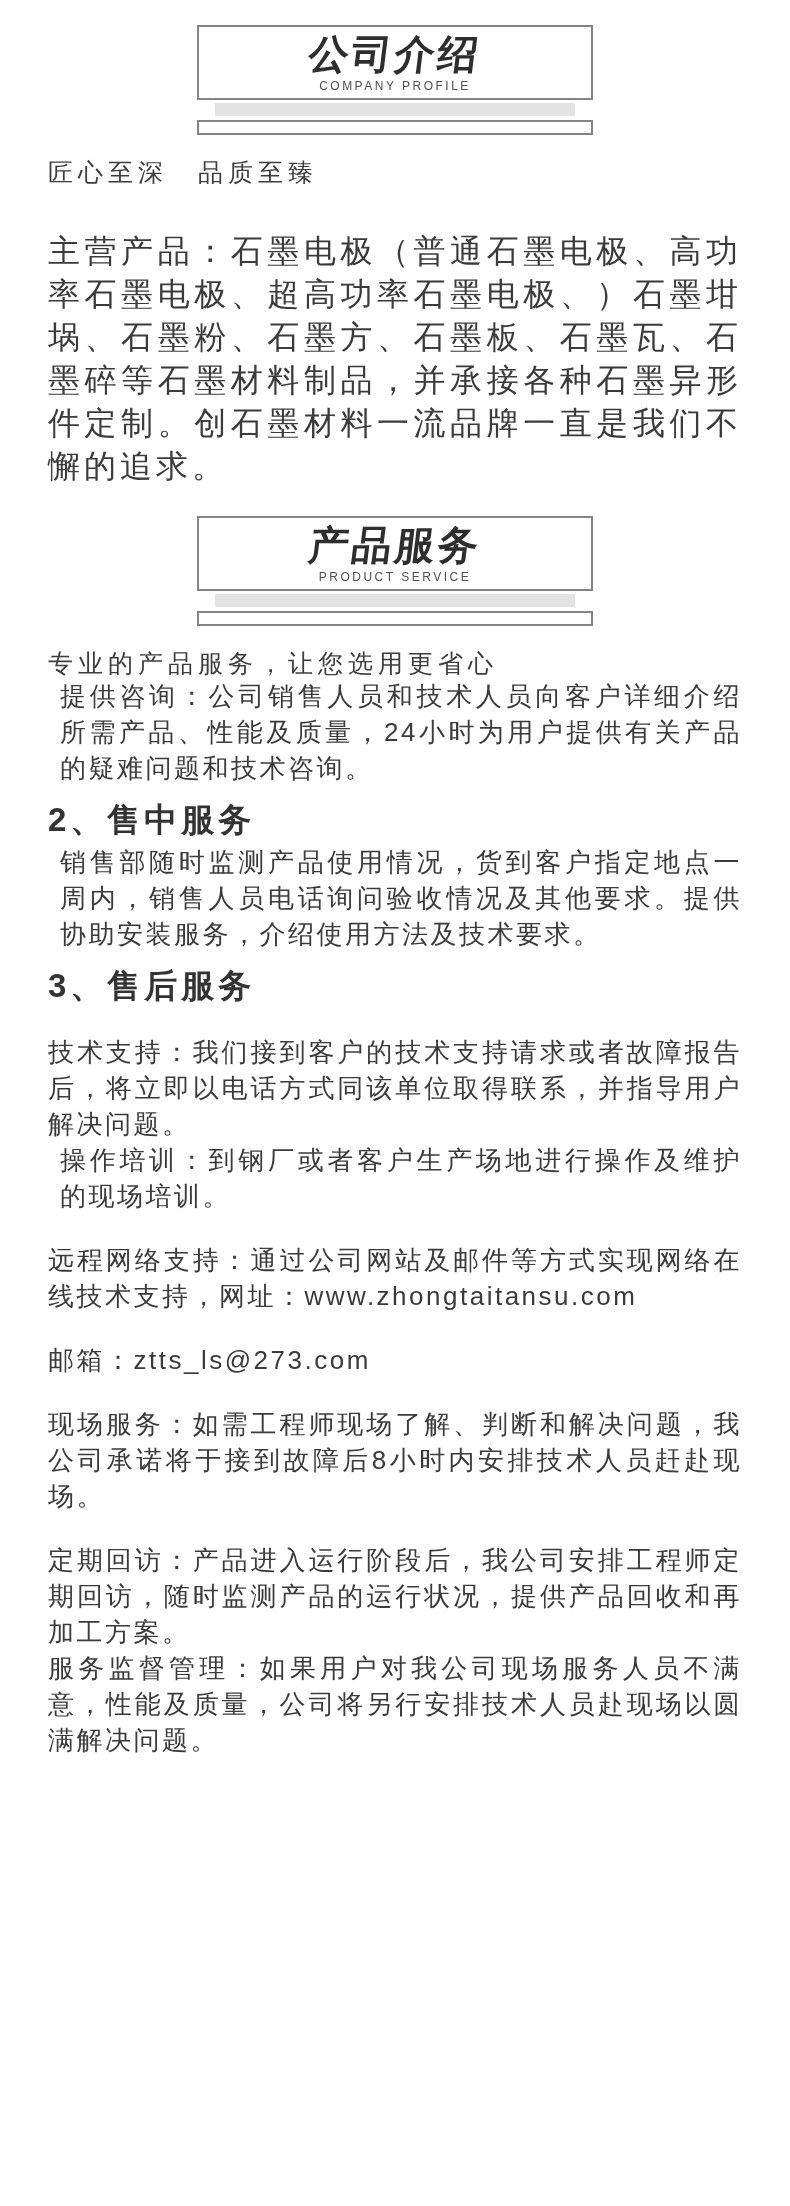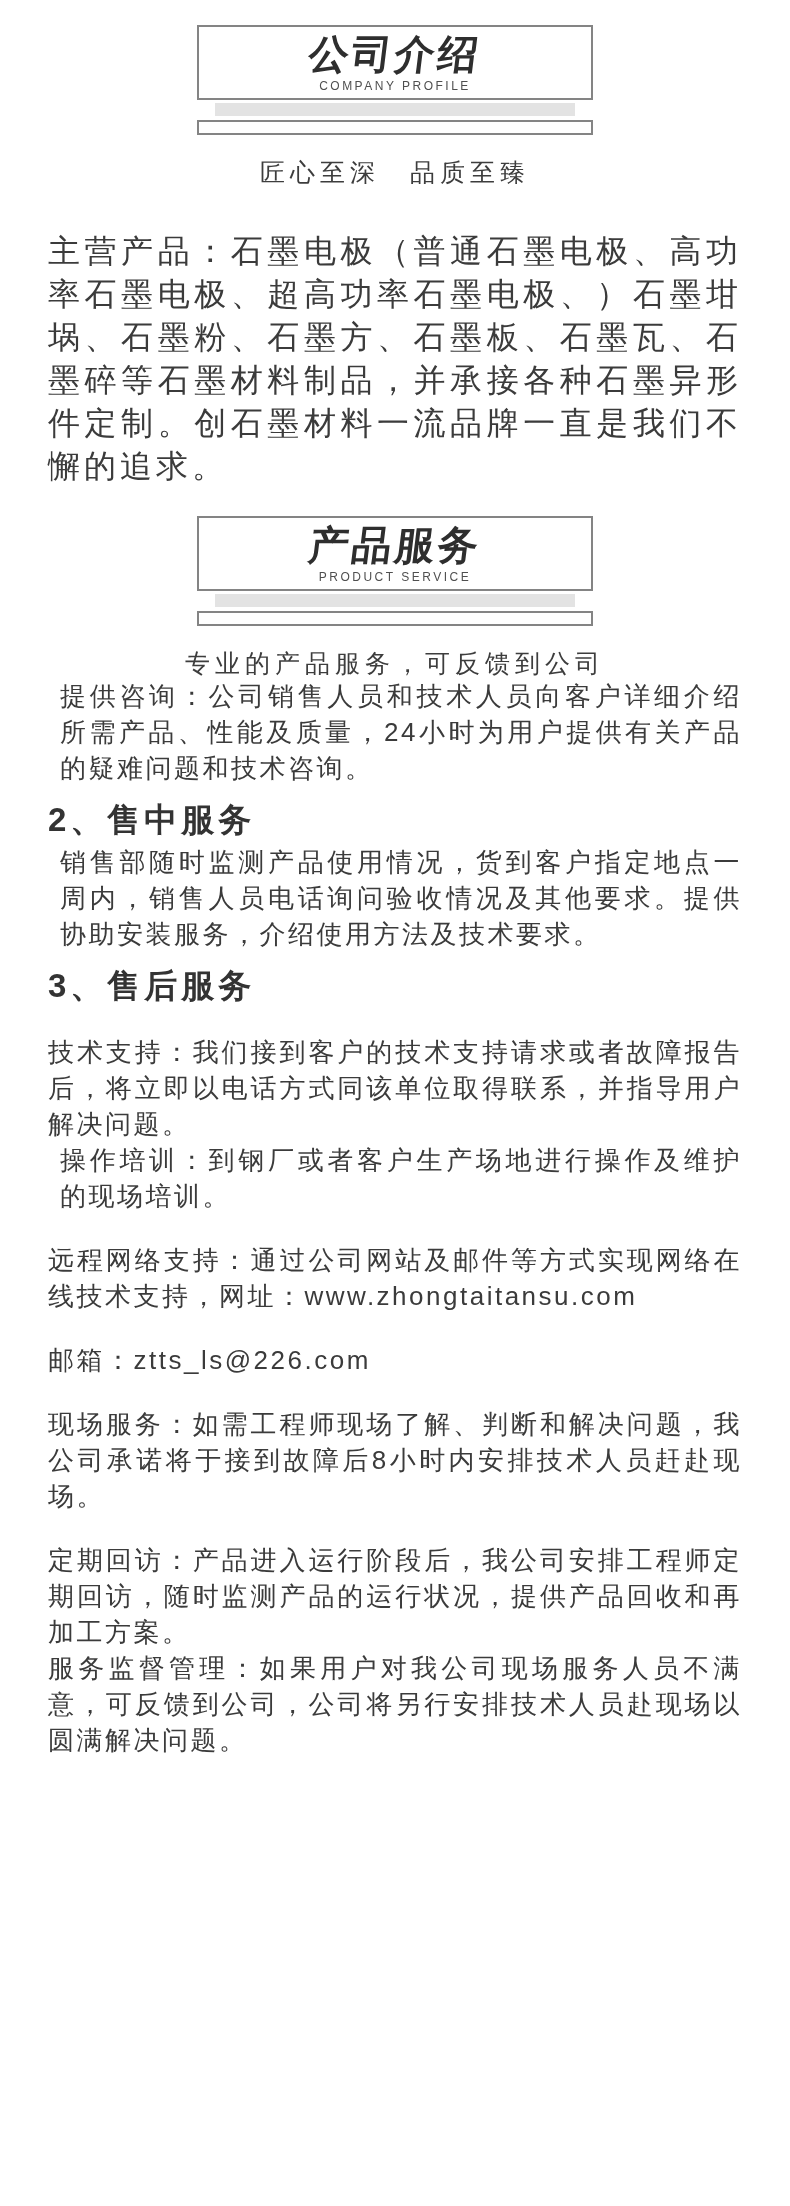--- a/index.html
+++ b/index.html
@@ -46,21 +46,20 @@
     width: 396px; height: 15px;
     margin-top: 4px;
     border: 2px solid #848484;
     background: #ffffff;
   }
 
   
   .content { padding: 0 48px; }
 
   .tagline {
-    text-align: center;
     font-size: 25px; line-height: 30px;
     color: #3d3d3d; letter-spacing: 5px;
   }
   .tagline-intro   { margin-top: 22px; }
   .tagline-service { margin-top: 22px; }
 
   .intro-para {
     font-size: 32px; line-height: 43px;
     letter-spacing: 4px;
     text-align: justify;
@@ -120,37 +119,37 @@
     <div class="banner service-banner-wrap">
       <div class="banner-box">
         <div class="banner-title">产品服务</div>
         <div class="banner-subtitle">PRODUCT SERVICE</div>
       </div>
       <div class="banner-shadow"></div>
       <div class="banner-outline"></div>
     </div>
 
     <div class="content">
-      <div class="tagline tagline-service">专业的产品服务，可反馈到公司</div>
+      <div class="tagline tagline-service">专业的产品服务，让您选用更省心</div>
 
       <div>
         <p class="svc-para first">提供咨询：公司销售人员和技术人员向客户详细介绍所需产品、性能及质量，24小时为用户提供有关产品的疑难问题和技术咨询。</p>
       </div>
 
       <div>
         <div class="section-heading">2、售中服务</div>
         <p class="svc-para first">销售部随时监测产品使用情况，货到客户指定地点一周内，销售人员电话询问验收情况及其他要求。提供协助安装服务，介绍使用方法及技术要求。</p>
       </div>
 
       <div>
         <div class="section-heading">3、售后服务</div>
         <p class="svc-para">技术支持：我们接到客户的技术支持请求或者故障报告后，将立即以电话方式同该单位取得联系，并指导用户解决问题。</p>
         <p class="svc-para first">操作培训：到钢厂或者客户生产场地进行操作及维护的现场培训。</p>
         <p class="svc-para">远程网络支持：通过公司网站及邮件等方式实现网络在线技术支持，网址：www.zhongtaitansu.com</p>
-        <p class="svc-para">邮箱：ztts_ls@226.com</p>
+        <p class="svc-para">邮箱：ztts_ls@273.com</p>
         <p class="svc-para">现场服务：如需工程师现场了解、判断和解决问题，我公司承诺将于接到故障后8小时内安排技术人员赶赴现场。</p>
         <p class="svc-para">定期回访：产品进入运行阶段后，我公司安排工程师定期回访，随时监测产品的运行状况，提供产品回收和再加工方案。</p>
-        <p class="svc-para tight">服务监督管理：如果用户对我公司现场服务人员不满意，可反馈到公司，公司将另行安排技术人员赴现场以圆满解决问题。</p>
+        <p class="svc-para tight">服务监督管理：如果用户对我公司现场服务人员不满意，性能及质量，公司将另行安排技术人员赴现场以圆满解决问题。</p>
       </div>
     </div>
   </div>
 
 </div>
 
 </body></html>

